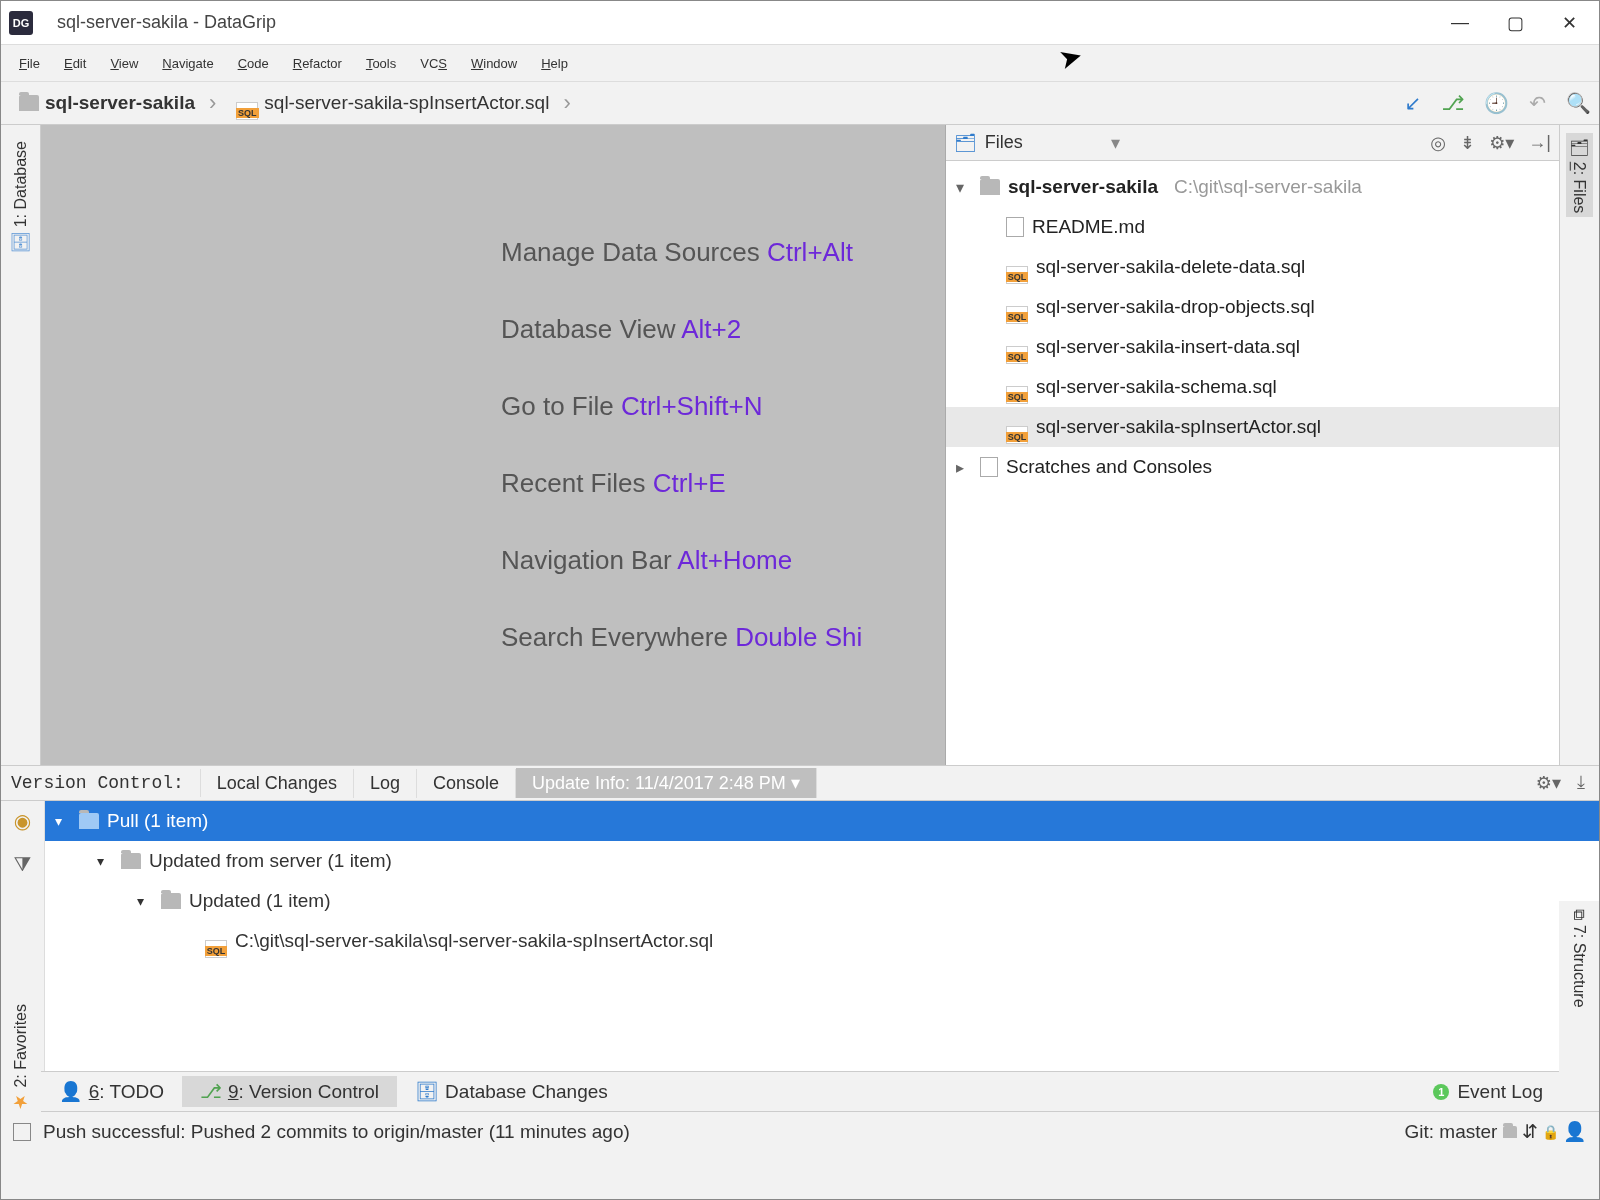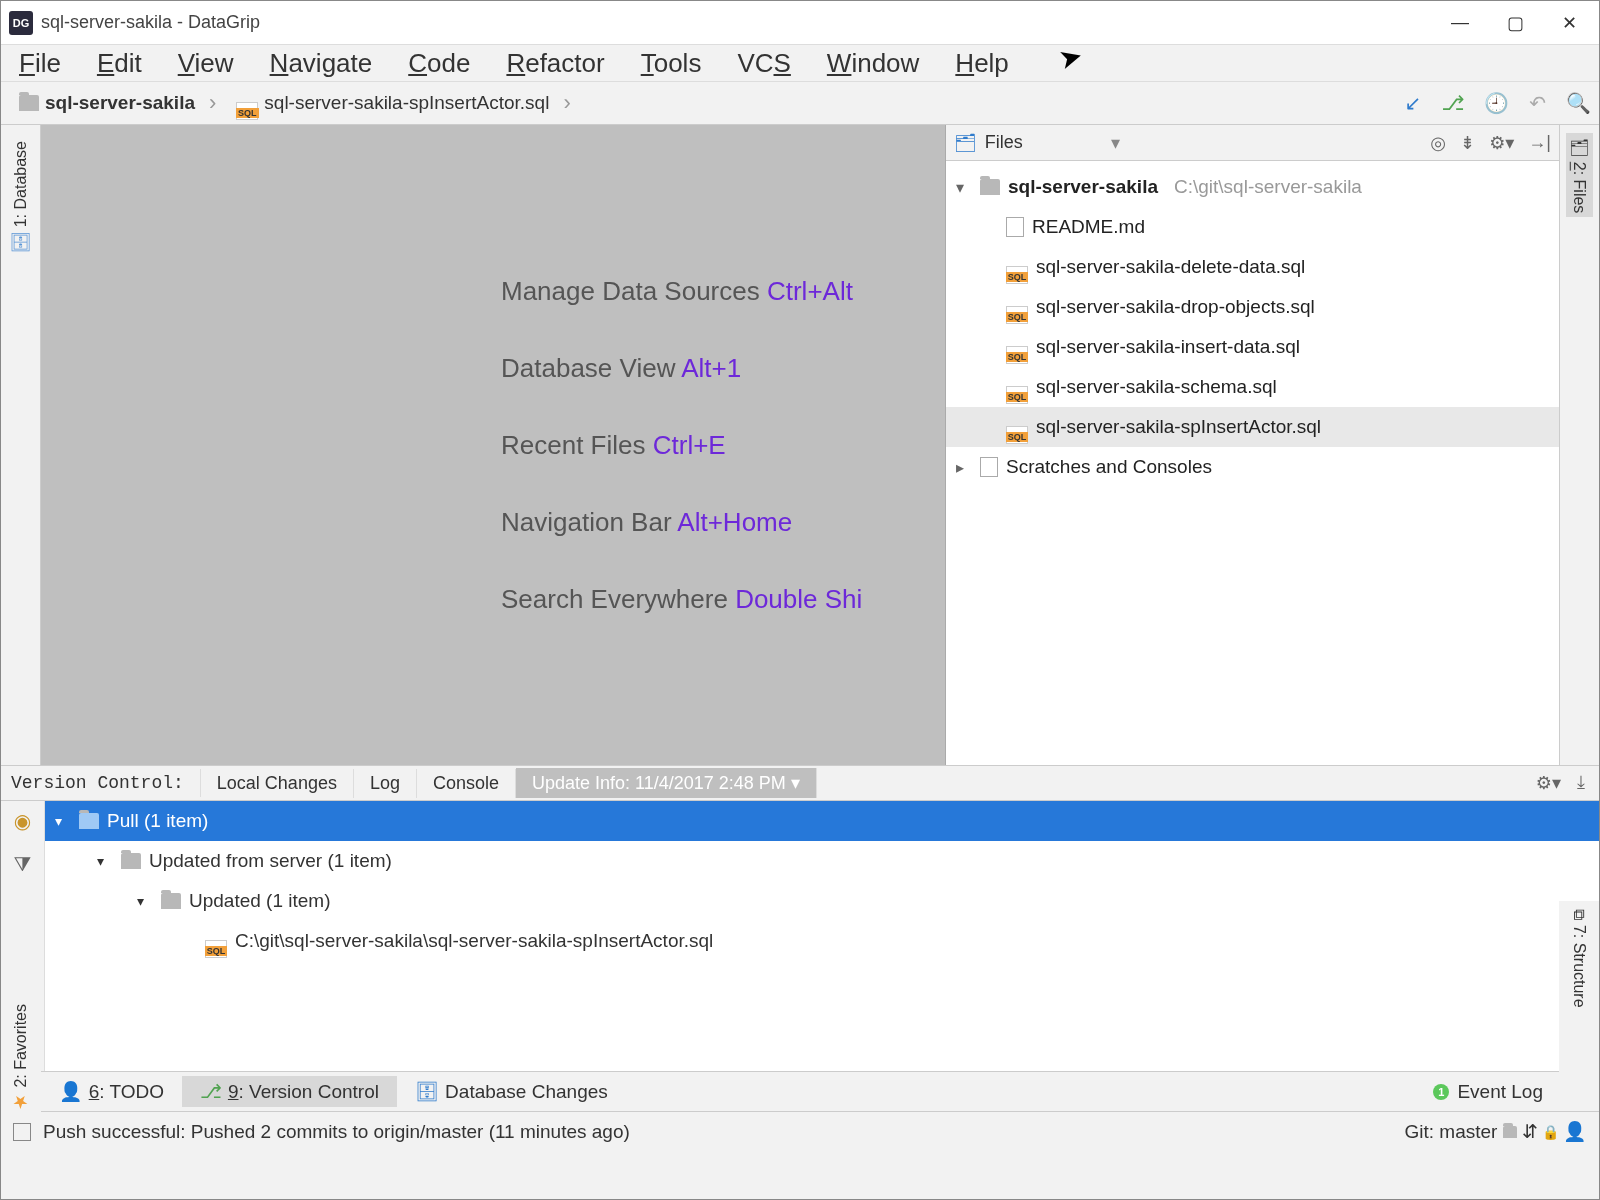--- a/index.html
+++ b/index.html
@@ -1,22 +1,22 @@
 <!DOCTYPE html>
 <html><head>
 <meta charset="utf-8">
 <style>
 * { box-sizing: border-box; margin: 0; padding: 0; font-family: "Segoe UI", Arial, sans-serif; }
 body { width: 1600px; height: 1200px; background: #f2f2f2; font-size: 17px; color: #333; overflow: hidden; position: relative; border: 1px solid #888; }
 .titlebar { height: 44px; background: #fff; display: flex; align-items: center; padding: 0 8px; border-bottom: 1px solid #ddd; }
 .titlebar .app-icon { width: 24px; height: 24px; background: #2b2b3d; border-radius: 3px; margin-right: 8px; display: flex; align-items: center; justify-content: center; font-size: 11px; color: #fff; font-weight: bold; }
-.titlebar .title { color: #444; font-size: 18px; }
+.titlebar .title { color: #444; font-size: 18px; margin-left: 16px; }
 .titlebar .win-controls { margin-left: auto; display: flex; gap: 38px; padding-right: 14px; }
 .titlebar .win-controls span { font-size: 18px; cursor: pointer; color: #333; }
-.menubar { height: 36px; background: #f2f2f2; display: flex; align-items: center; padding: 0 8px; gap: 16px; font-size: 26px; }
+.menubar { height: 36px; background: #f2f2f2; display: flex; align-items: center; padding: 0 8px; gap: 4px; font-size: 13px; }
 .menubar .menu-item { padding: 4px 10px; cursor: pointer; }
 .menubar .menu-item u { text-decoration: underline; }
 .navbar { height: 44px; background: #f2f2f2; border-top: 1px solid #ddd; border-bottom: 1px solid #ccc; display: flex; align-items: center; padding: 0 8px; }
 .navbar .crumb { display: flex; align-items: center; gap: 6px; padding: 2px 10px; font-size: 19px; position: relative; }
 .navbar .crumb::after { content: "›"; margin-left: 8px; color: #999; font-size: 22px; }
 .folder-icon { width: 20px; height: 16px; background: #b8b8b8; border-radius: 2px 2px 0 0; display: inline-block; position: relative; }
 .folder-icon::before { content:""; position:absolute; top:-3px; left:0; width:10px; height:3px; background:#b8b8b8; border-radius:2px 2px 0 0; }
 .sql-icon { width: 22px; height: 18px; background: #fff; border: 1px solid #ccc; display: inline-flex; align-items:flex-end; justify-content:center; font-size:8px; padding-bottom:1px;margin-top:16px; }
 .sql-icon .lbl { background:#f2a03a; color:#333; font-size:9px; font-weight:bold; padding:0 2px; line-height:10px; }
 .file-icon { width: 18px; height: 20px; background:#fff; border:1px solid #aaa; display:inline-block; position:relative; }
@@ -124,21 +124,22 @@
   <div class="leftbar">
     <div class="rot">
       <span class="db-ico">🗄</span>
       <span>1: Database</span>
     </div>
   </div>
 
   <div class="editor-area">
     <div class="hints">
       <div class="hint-row"><span>Manage Data Sources</span> <span class="shortcut">Ctrl+Alt</span></div>
-      <div class="hint-row"><span>Database View</span> <span class="shortcut">Alt+1</span></div>
+      <div class="hint-row"><span>Database View</span> <span class="shortcut">Alt+2</span></div>
+      <div class="hint-row"><span>Go to File</span> <span class="shortcut">Ctrl+Shift+N</span></div>
       <div class="hint-row"><span>Recent Files</span> <span class="shortcut">Ctrl+E</span></div>
       <div class="hint-row"><span>Navigation Bar</span> <span class="shortcut">Alt+Home</span></div>
       <div class="hint-row"><span>Search Everywhere</span> <span class="shortcut">Double Shi</span></div>
     </div>
 
     <div class="files-panel">
       <div class="files-header">
         <span style="color:#2f7bcc">🗂</span>
         <span>Files</span>
         <span style="color:#888; margin-left:80px">▾</span>

